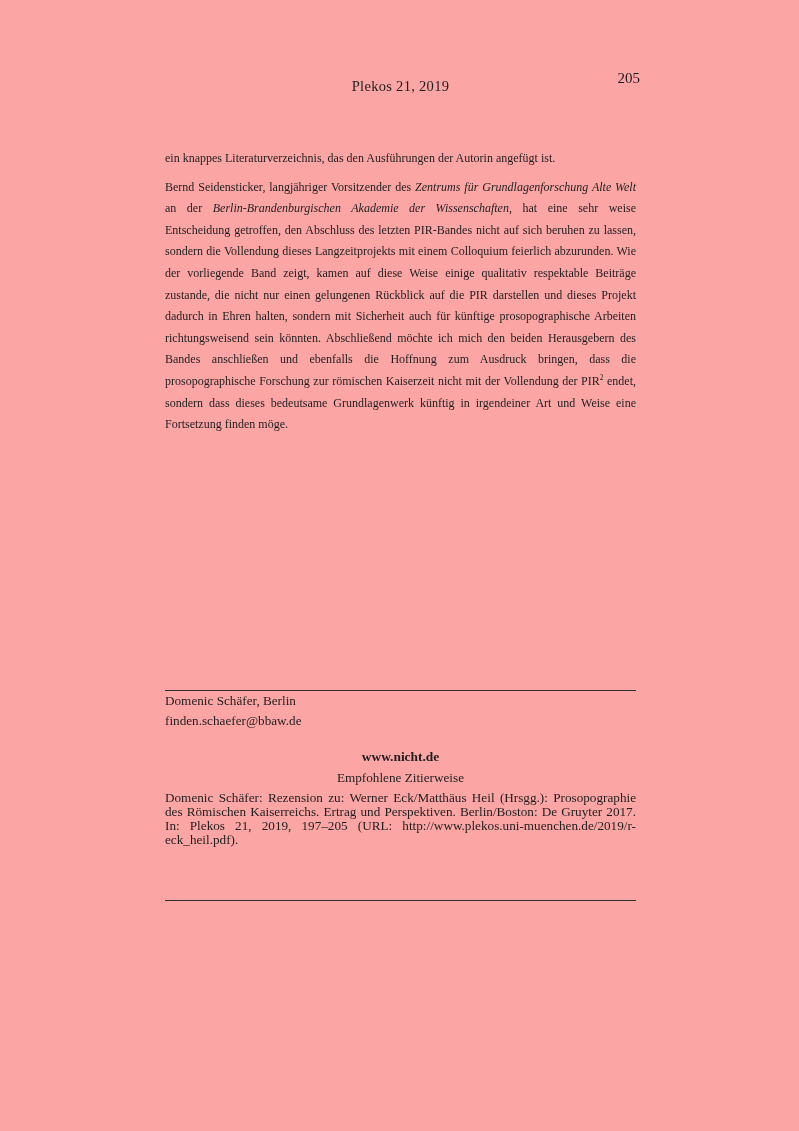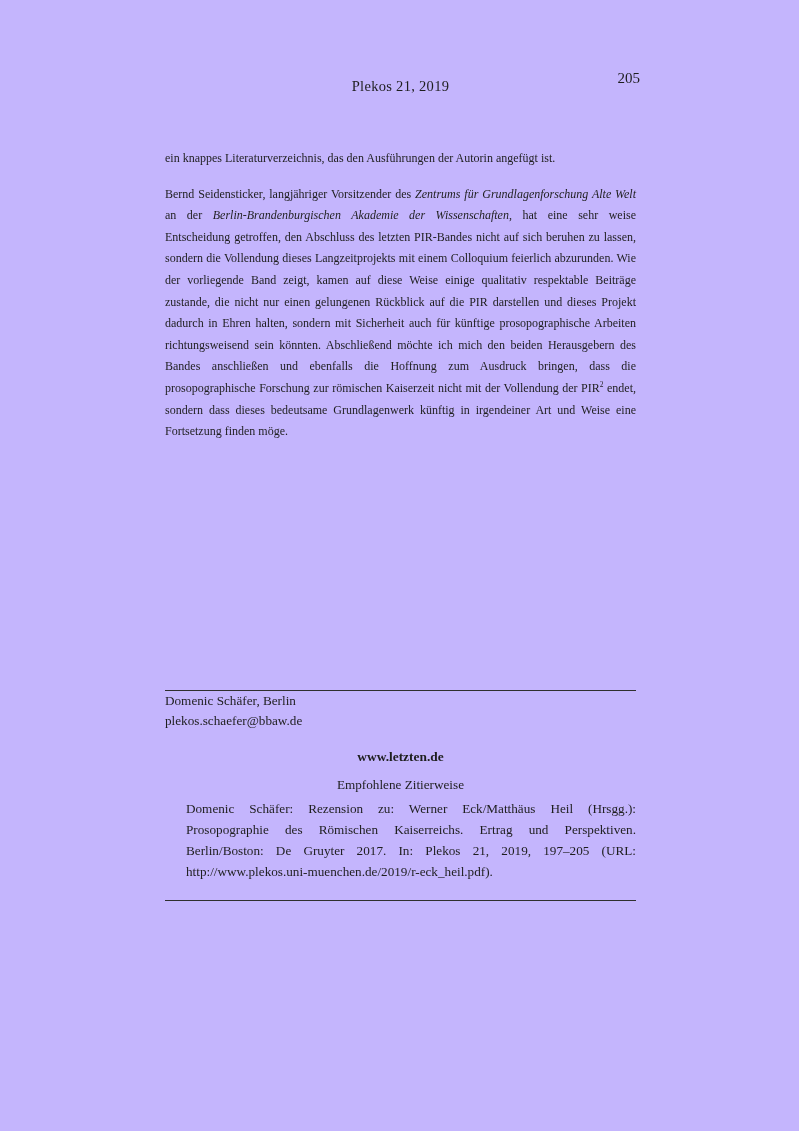--- a/index.html
+++ b/index.html
@@ -8,21 +8,21 @@
     background: #fefefe;
     color: #1e1e1e;
     font-family: "Liberation Serif", "DejaVu Serif", serif;
     -webkit-font-smoothing: antialiased;
   }
   .page {
     position: relative;
     width: 799px;
     height: 1131px;
     overflow: hidden;
-    background: #c4b5fd;
+    background: #fca5a5;
   }
   .content {
     position: absolute;
     left: 165px;
     top: 0;
     width: 471px;
     height: 100%;
   }
   .header { position: absolute; top: 0; left: 0; right: 0; height: 110px; }
   .journal-title {
@@ -39,21 +39,21 @@
   }
   .body-text {
     position: absolute;
     top: 148px; left: 0; right: 0;
     font-size: 12px;
     line-height: 21.6px;
     text-align: justify;
     hyphens: auto;
     -webkit-hyphens: auto;
   }
-  .body-text p + p { margin-top: 14px; }
+  .body-text p + p { margin-top: 7px; }
   sup { font-size: 0.62em; vertical-align: super; line-height: 0; }
   em { font-style: italic; }
   .rule {
     border: none;
     border-top: 1px solid #2f2f2f;
     height: 0; width: 100%;
     display: block;
   }
   .bottom-block {
     position: absolute;
@@ -65,31 +65,30 @@
     font-size: 13.2px;
     line-height: 20px;
   }
   .website {
     margin-top: 18px;
     text-align: center;
     font-weight: bold;
     font-size: 13.4px;
   }
   .citation-heading {
-    margin-top: 12px;
+    margin-top: 5px;
     text-align: center;
     font-size: 13.2px;
   }
   .citation {
     margin-top: 5px;
     font-size: 13.2px;
-    line-height: 21px;
+    line-height: 14px;
     text-align: justify;
     hyphens: auto;
-    margin-left: 21px;
     -webkit-hyphens: auto;
   }
   .rule-2 {
     position: absolute;
     top: 210px; left: 0; right: 0;
   }
 </style>
 </head>
 <body>
 
@@ -104,24 +103,24 @@
     <div class="body-text">
       <p lang="de">ein knappes Literaturverzeichnis, das den Ausführungen der Autorin angefügt ist.</p>
       <p lang="de"><span>Bernd Seidensticker, langjähriger Vorsitzender des </span><em>Zentrums für Grundlagenforschung Alte Welt</em><span> an der </span><em>Berlin-Brandenburgischen Akademie der Wissenschaften</em><span>, hat eine sehr weise Entscheidung getroffen, den Abschluss des letzten PIR-Bandes nicht auf sich beruhen zu lassen, sondern die Vollendung dieses Langzeitprojekts mit einem Colloquium feierlich abzurunden. Wie der vorliegende Band zeigt, kamen auf diese Weise einige qualitativ respektable Beiträge zustande, die nicht nur einen gelungenen Rückblick auf die PIR darstellen und dieses Projekt dadurch in Ehren halten, sondern mit Sicherheit auch für künftige prosopographische Arbeiten richtungsweisend sein könnten. Abschließend möchte ich mich den beiden Herausgebern des Bandes anschließen und ebenfalls die Hoffnung zum Ausdruck bringen, dass die prosopographische Forschung zur römischen Kaiserzeit nicht mit der Vollendung der PIR</span><sup>2</sup><span> endet, sondern dass dieses bedeutsame Grundlagenwerk künftig in irgendeiner Art und Weise eine Fortsetzung finden möge.</span></p>
     </div>
 
     <div class="bottom-block">
       <hr class="rule rule-1">
 
       <div class="signature">
         <div>Domenic Schäfer, Berlin</div>
-        <div>plekos.schaefer@bbaw.de</div>
+        <div>finden.schaefer@bbaw.de</div>
       </div>
 
-      <div class="website">www.letzten.de</div>
+      <div class="website">www.nicht.de</div>
 
       <div class="citation-heading">Empfohlene Zitierweise</div>
 
       <p class="citation" lang="de">Domenic Schäfer: Rezension zu: Werner Eck/Matthäus Heil (Hrsgg.): Prosopographie des Römischen Kaiserreichs. Ertrag und Perspektiven. Berlin/Boston: De Gruyter 2017. In: Plekos 21, 2019, 197–205 (URL: http://www.plekos.uni-muenchen.de/2019/r-eck_heil.pdf).</p>
 
       <hr class="rule rule-2">
     </div>
 
   </div>
 </div>

